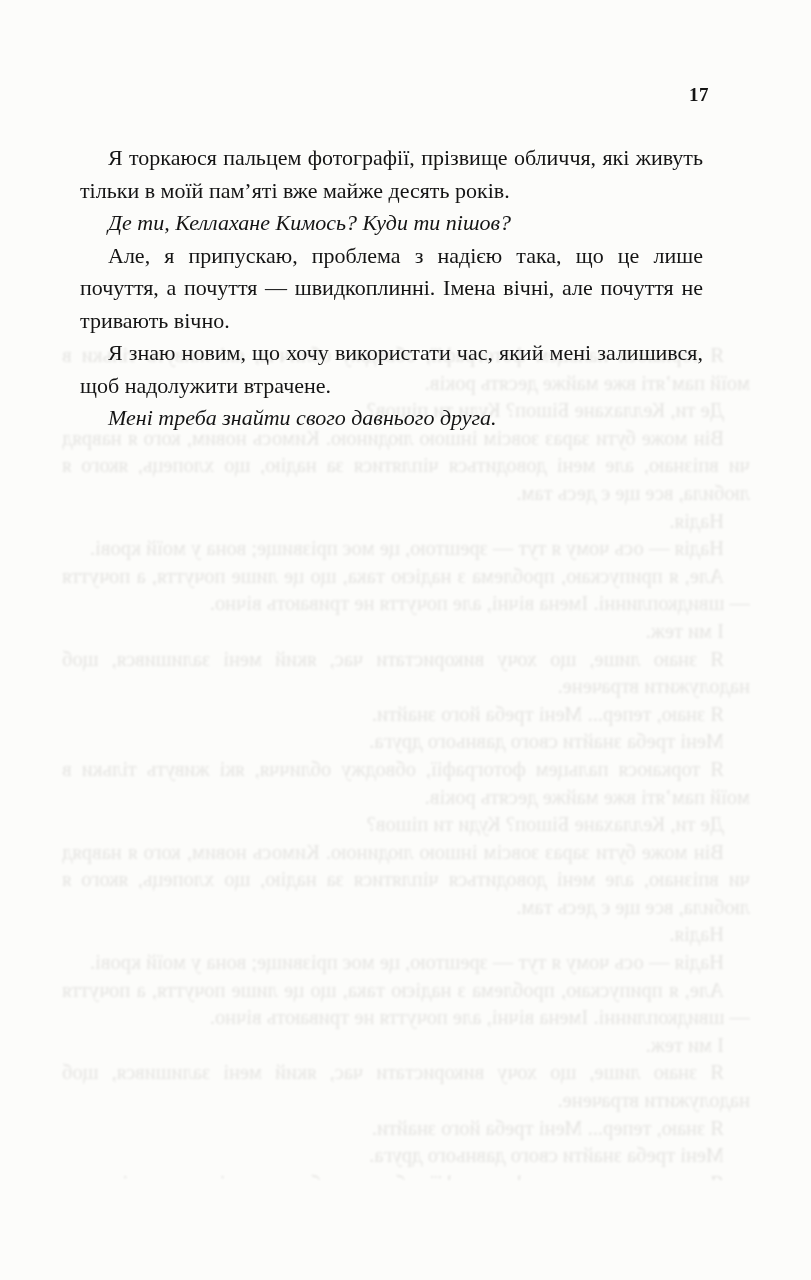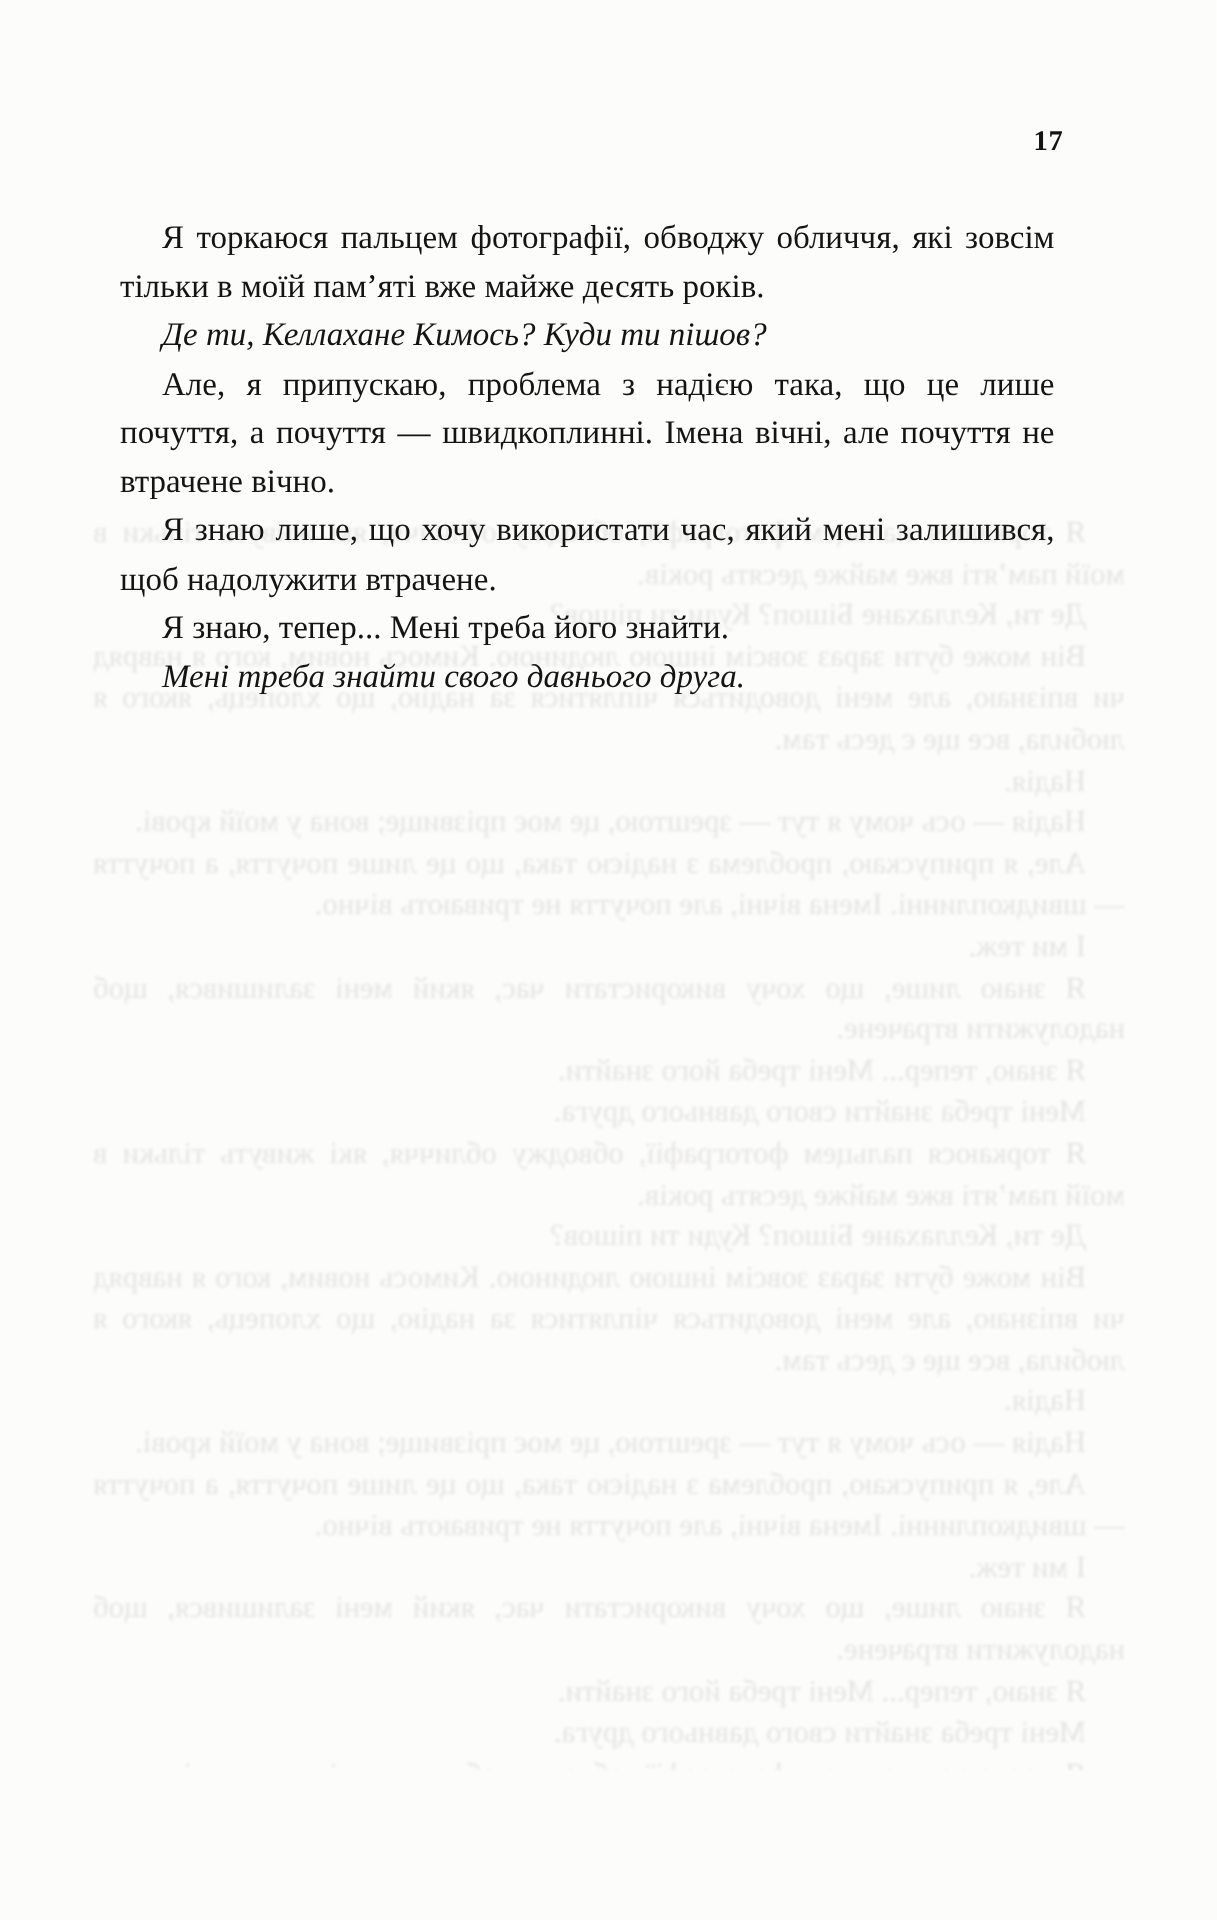--- a/index.html
+++ b/index.html
@@ -67,25 +67,24 @@
   }
 </style>
 </head>
 <body>
 
 <div class="page">
 
   <div class="page-number">17</div>
 
   <div class="text-block">
-    <p>Я торкаюся пальцем фотографії, обводжу обличчя, які зовсім тільки в моїй пам’яті вже майже десять років.</p>
+    <p>Я торкаюся пальцем фотографії, прізвище обличчя, які живуть тільки в моїй пам’яті вже майже десять років.</p>
     <p class="italic">Де ти, Келлахане Кимось? Куди ти пішов?</p>
-    <p>Але, я припускаю, проблема з надією така, що це лише почуття, а почуття — швидкоплинні. Імена вічні, але почуття не втрачене вічно.</p>
-    <p>Я знаю лише, що хочу використати час, який мені залишився, щоб надолужити втрачене.</p>
-    <p>Я знаю, тепер... Мені треба його знайти.</p>
+    <p>Але, я припускаю, проблема з надією така, що це лише почуття, а почуття — швидкоплинні. Імена вічні, але почуття не тривають вічно.</p>
+    <p>Я знаю новим, що хочу використати час, який мені залишився, щоб надолужити втрачене.</p>
     <p class="italic">Мені треба знайти свого давнього друга.</p>
   </div>
 
   <div class="bleedthrough">
       <p>Я торкаюся пальцем фотографії, обводжу обличчя, які живуть тільки в моїй пам’яті вже майже десять років.</p>
       <p>Де ти, Келлахане Бішоп? Куди ти пішов?</p>
       <p>Він може бути зараз зовсім іншою людиною. Кимось новим, кого я навряд чи впізнаю, але мені доводиться чіплятися за надію, що хлопець, якого я любила, все ще є десь там.</p>
       <p>Надія.</p>
       <p>Надія — ось чому я тут — зрештою, це моє прізвище; вона у моїй крові.</p>
       <p>Але, я припускаю, проблема з надією така, що це лише почуття, а почуття — швидкоплинні. Імена вічні, але почуття не тривають вічно.</p>

